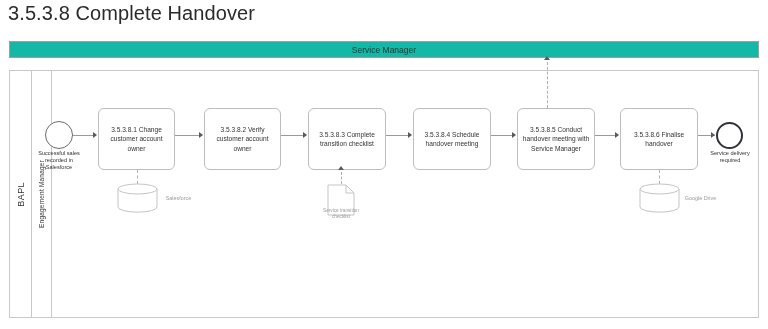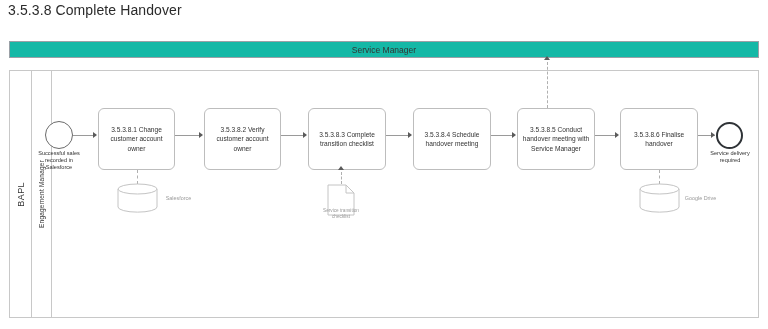--- a/index.html
+++ b/index.html
@@ -1,19 +1,19 @@
 <!DOCTYPE html>
 <html><head>
 <meta charset="utf-8">
 <style>
   html,body{margin:0;padding:0;background:#ffffff;}
   body{width:768px;height:329px;position:relative;overflow:hidden;
        font-family:"Liberation Sans",sans-serif;color:#333;}
 
-  #page-title{position:absolute;left:8px;top:2px;font-size:14px;color:#2b2b2b;
+  #page-title{position:absolute;left:8px;top:2px;font-size:20px;color:#2b2b2b;
               letter-spacing:0.1px;}
 
   
   #sm-lane{position:absolute;left:9px;top:41px;width:750px;height:17px;
            background:#14b8a6;border:1px solid #9aa0a6;box-sizing:border-box;
            display:flex;align-items:center;justify-content:center;}
   #sm-lane-label{font-size:8.5px;color:#333;}
 
   
   #pool{position:absolute;left:9px;top:70px;width:750px;height:248px;

